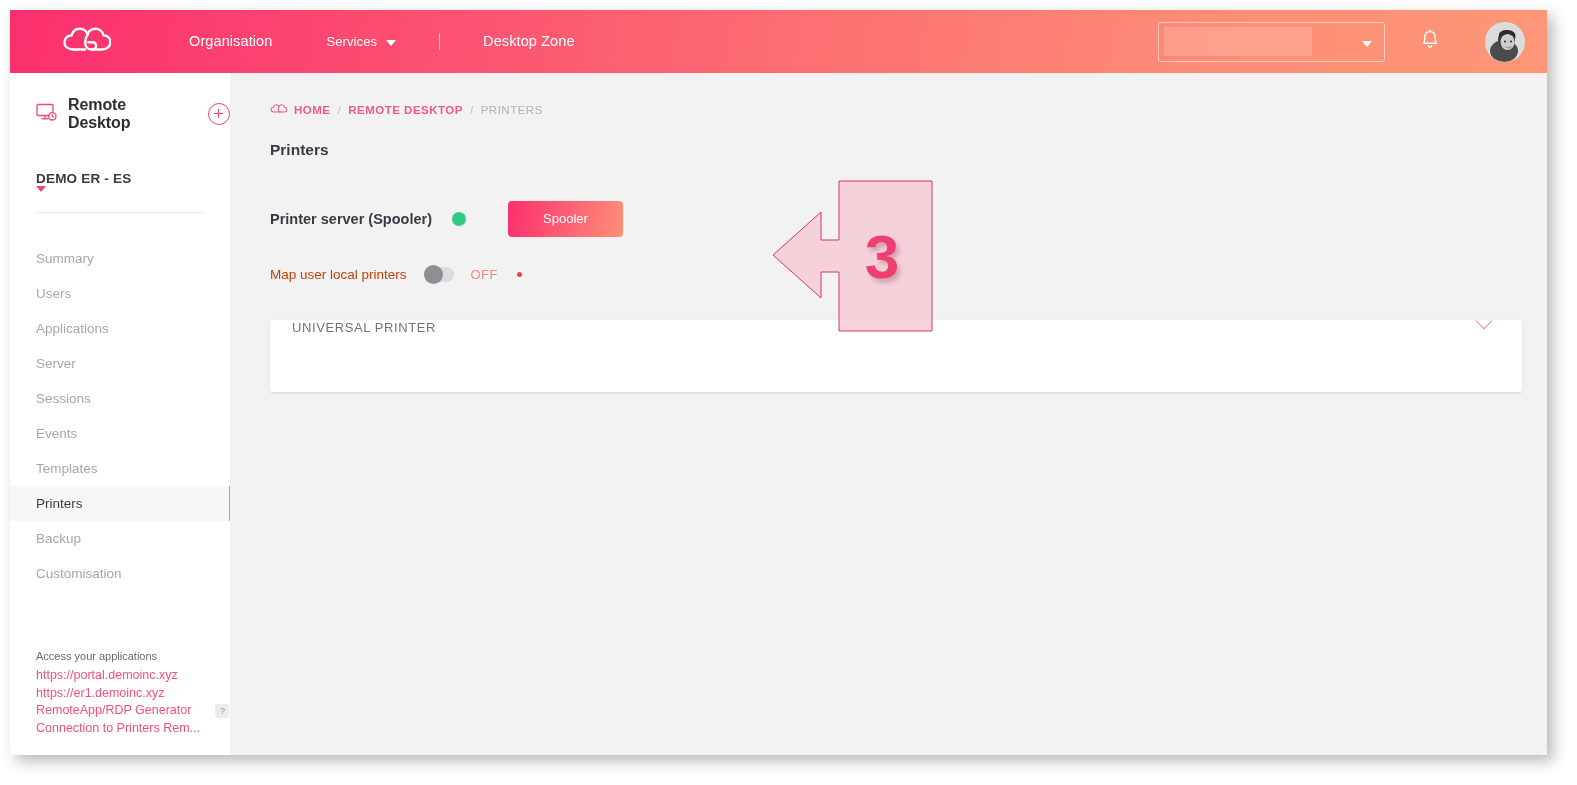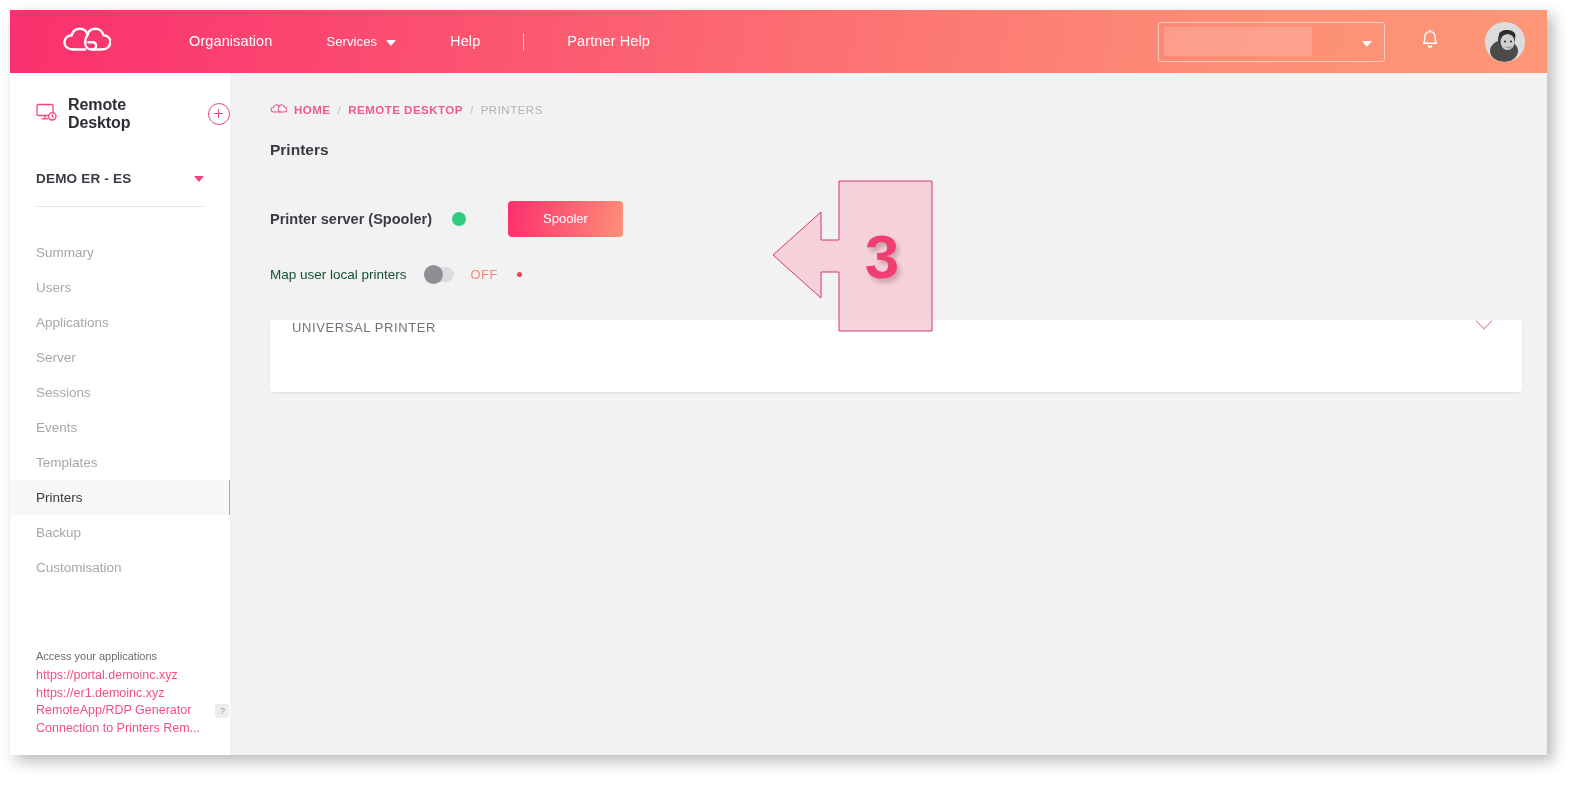--- a/index.html
+++ b/index.html
@@ -162,25 +162,25 @@
   .plus-btn::before, .plus-btn::after {
     content: "";
     position: absolute;
     background: #f0457a;
   }
   .plus-btn::before { left: 4.5px; top: 8.6px; width: 9px; height: 1.4px; }
   .plus-btn::after  { top: 4.5px; left: 8.6px; height: 9px; width: 1.4px; }
 
   .sb-org {
     display: flex;
-    align-items: center;
     justify-content: space-between;
     margin: 39px 26px 16px 26px;
     padding-bottom: 20px;
     border-bottom: 1px solid #e9e9e9;
+    flex-direction: column;
   }
   .sb-org-name {
     font-size: 13.5px;
     font-weight: bold;
     color: #3a3a44;
     letter-spacing: 0.2px;
   }
   .caret-pink {
     width: 0; height: 0;
     border-left: 5px solid transparent;
@@ -307,21 +307,21 @@
     font-family: "Liberation Sans", sans-serif;
     cursor: pointer;
   }
 
   .toggle-row {
     display: flex;
     align-items: center;
     padding: 30px 0 0 40px;
     gap: 17px;
   }
-  .toggle-label { font-size: 13.5px; color: #14532d; }
+  .toggle-label { font-size: 13.5px; color: #c2410c; }
   .switch {
     width: 30px; height: 15px;
     border-radius: 8px;
     background: #dcdcdc;
     position: relative;
     cursor: pointer;
     flex: none;
   }
   .switch .knob {
     position: absolute;
@@ -413,23 +413,22 @@
         </svg>
       </span>
     </div>
 
     <nav class="topnav">
       <a href="#">Organisation</a>
       <a href="#" class="nav-item-with-caret">
         <span>Services</span>
         <span class="caret-sm"></span>
       </a>
-      <a href="#">Help</a>
       <span class="nav-sep"></span>
-      <a href="#">Partner Help</a>
+      <a href="#">Desktop Zone</a>
     </nav>
 
     <div class="topbar-right">
       <div class="account-select">
         <span class="redact"></span>
         <span class="caret-sm"></span>
       </div>
       <div class="bell-btn">
         <span>
           <svg width="20" height="22" viewBox="0 0 20 22">

